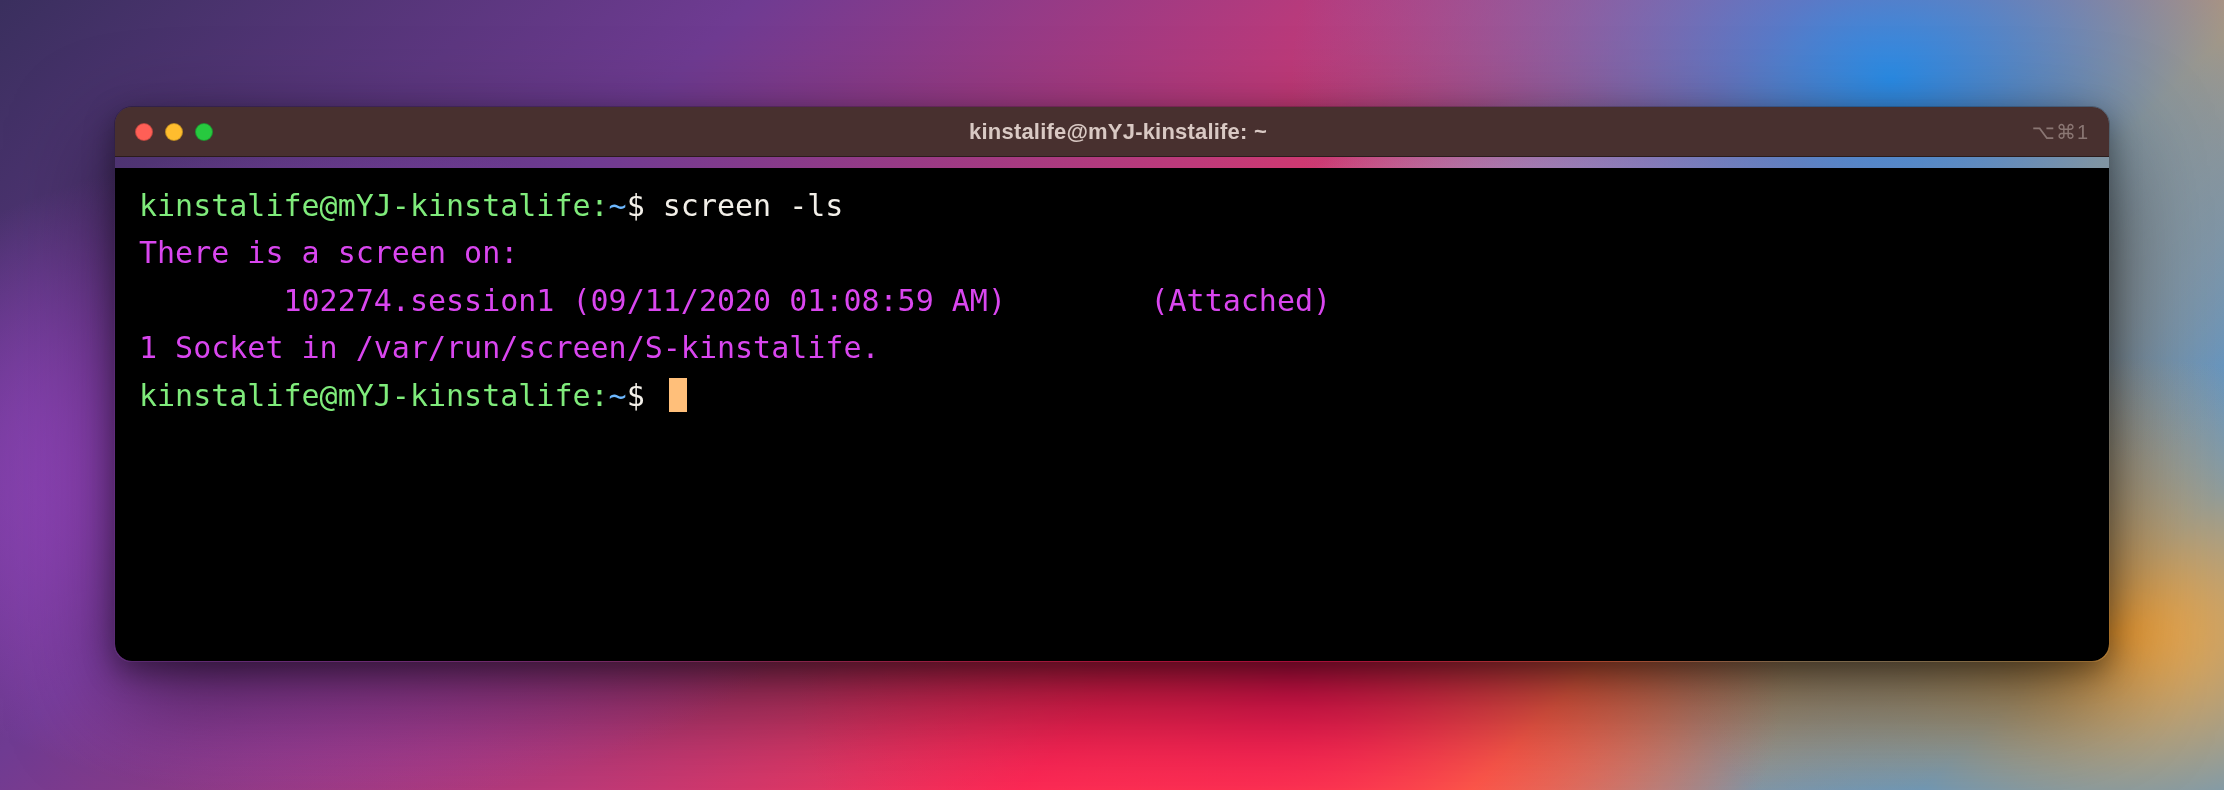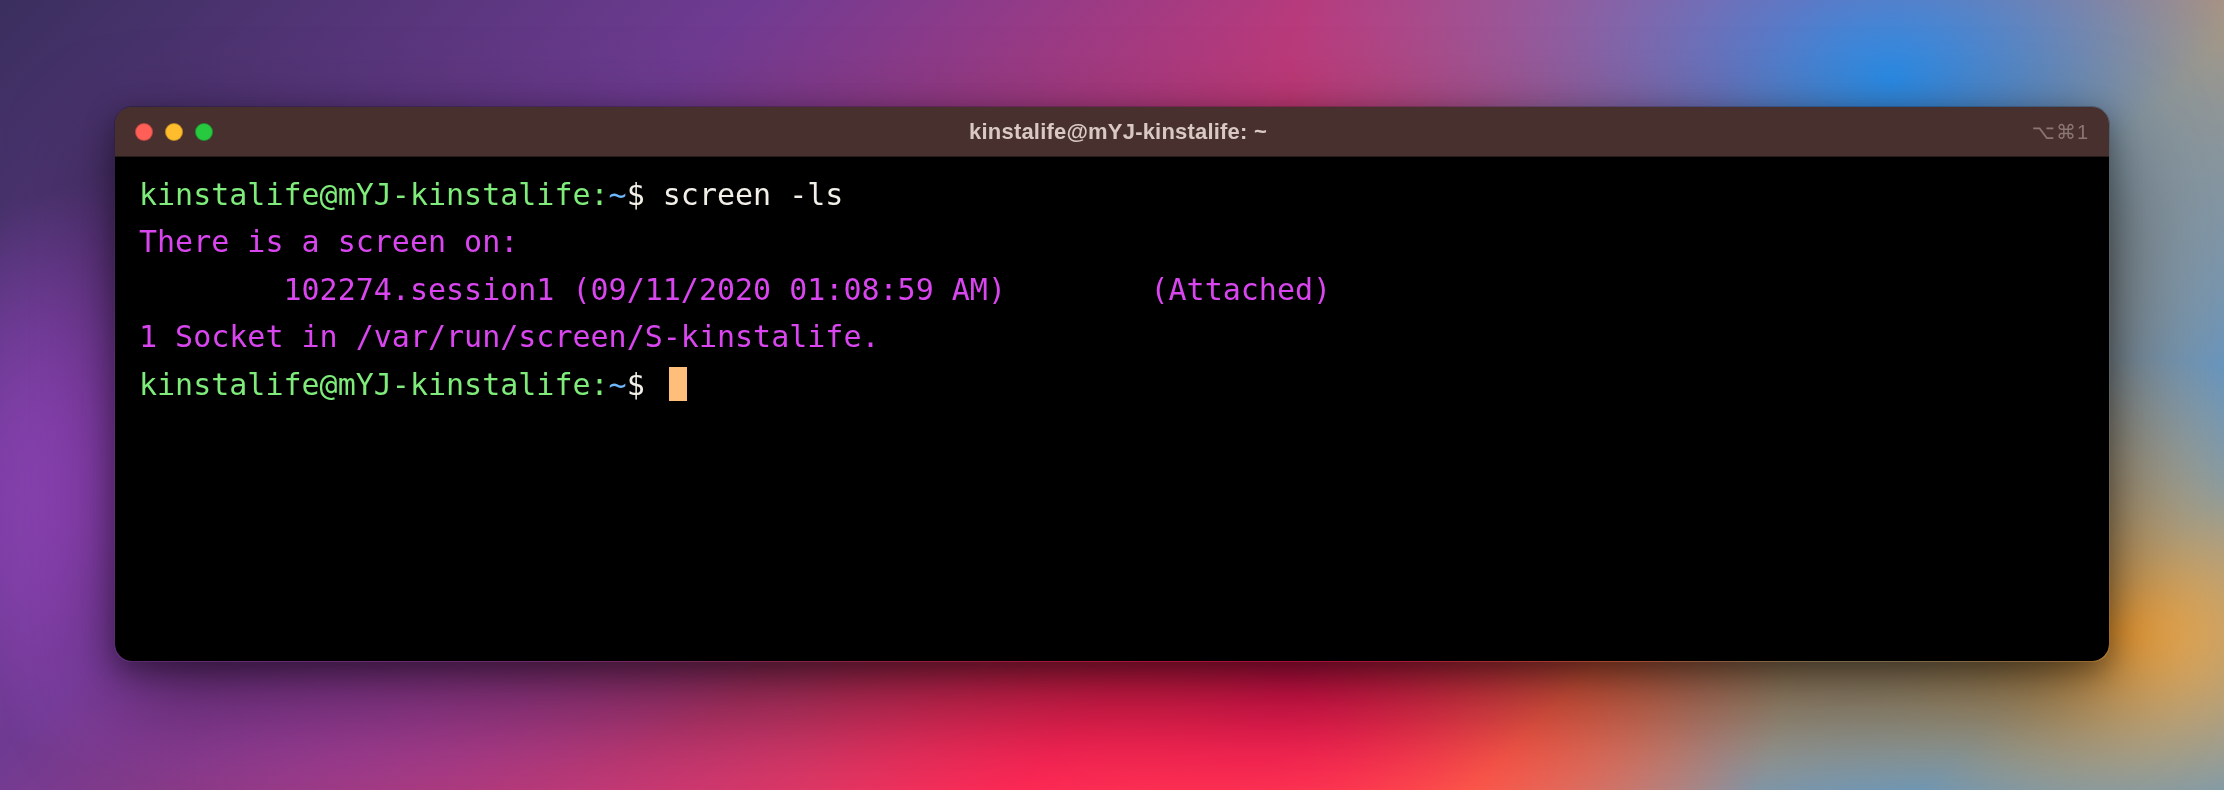--- a/index.html
+++ b/index.html
@@ -70,20 +70,21 @@
     }
     .terminal-body {
       background: #000000;
       height: calc(100% - 50px);
       padding: 14px 24px;
       font-size: 30px;
       line-height: 1.58;
       white-space: pre;
       color: #f2efe8;
       font-feature-settings: "liga" 0;
+      margin-top: 11px;
     }
     .prompt-user { color: #7feb7b; }
     .prompt-path { color: #6db8ff; }
     .cmd-text    { color: #f2efe8; }
     .output-text { color: #d946ef; }
     .cursor-block{
       display:inline-block;
       width: 18px;
       height: 34px;
       background:#ffbf7a;

